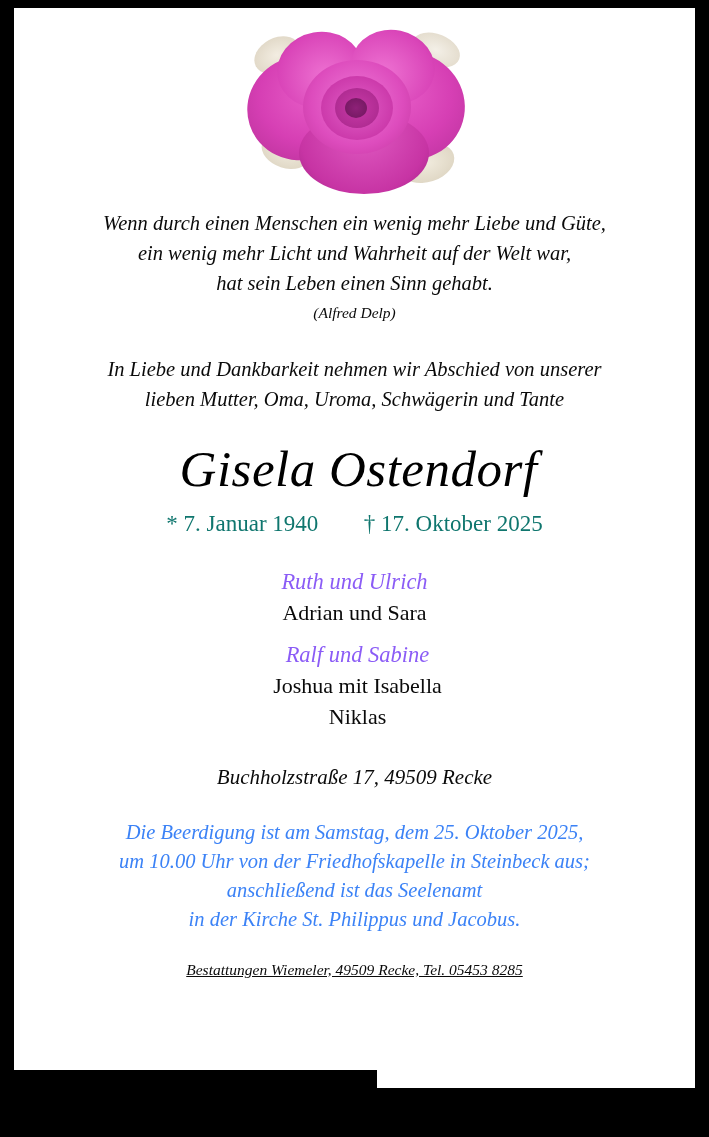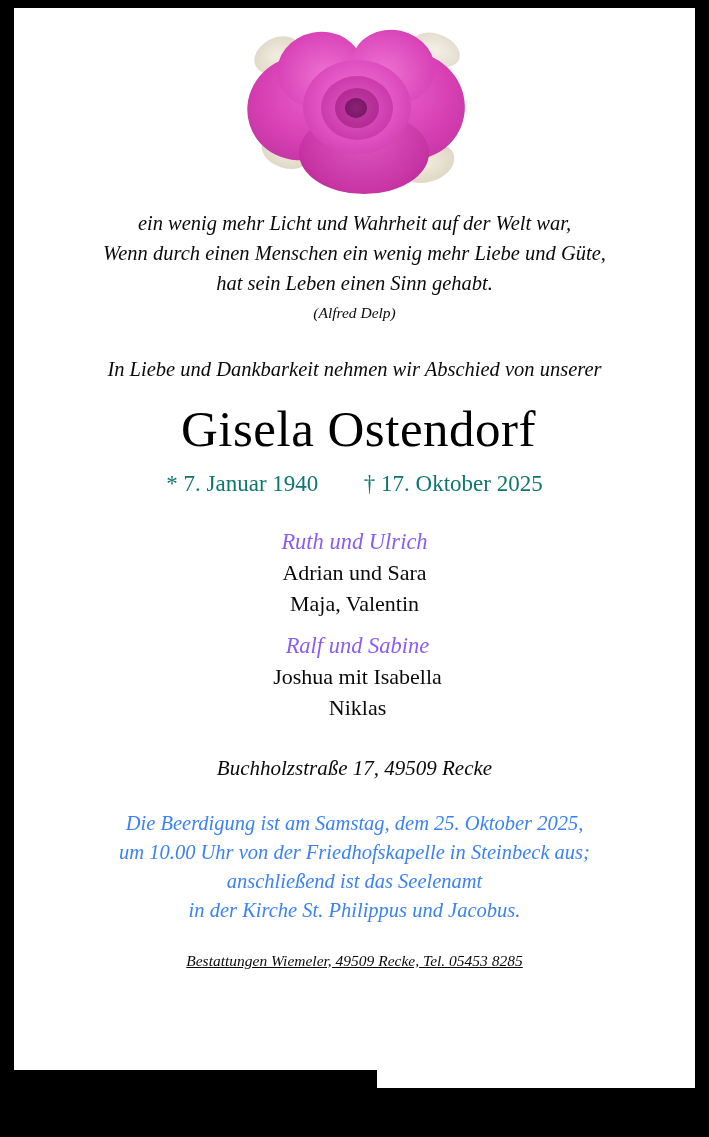--- a/index.html
+++ b/index.html
@@ -141,22 +141,23 @@
     line-height: 30px;
     color: #0a0a0a;
     margin-top: 28px;
     width: 660px;
     margin-left: auto;
     margin-right: auto;
   }
   .name {
     font-size: 51px;
     line-height: 62px;
+    font-style: italic;
     color: #000000;
-    margin-top: 14px;
+    margin-top: 24px;
     letter-spacing: 0.5px;
     padding-left: 8px;
   }
   .maiden {
     font-size: 21px;
     line-height: 28px;
     color: #0a0a0a;
     margin-top: 2px;
   }
   .dates {
@@ -250,41 +251,41 @@
           <div class="petal p-top-r"></div>
           <div class="petal p-bottom"></div>
           <div class="petal p-mid"></div>
           <div class="petal p-core1"></div>
           <div class="petal p-core2"></div>
           <div class="petal p-core3"></div>
         </div>
       </div>
 
       <div class="verse">
+        <div>Wenn durch einen Menschen ein wenig mehr Liebe und Güte,</div>
         <div>ein wenig mehr Licht und Wahrheit auf der Welt war,</div>
-        <div>Wenn durch einen Menschen ein wenig mehr Liebe und Güte,</div>
         <div>hat sein Leben einen Sinn gehabt.</div>
       </div>
       <div class="author">(Alfred Delp)</div>
 
       <div class="intro">
         <div>In Liebe und Dankbarkeit nehmen wir Abschied von unserer</div>
+        <div>lieben Mutter, Oma, Uroma, Schwägerin und Tante</div>
       </div>
 
       <div class="name">Gisela Ostendorf</div>
       <div class="dates">
         <span>* 7. Januar 1940</span>
         <span class="sep"></span>
         <span>† 17. Oktober 2025</span>
       </div>
 
       <div class="family">
         <div class="fam-head">Ruth und Ulrich</div>
         <div class="fam-line">Adrian und Sara</div>
-        <div class="fam-line">Maja, Valentin</div>
 
         <div class="fam-group2">
           <div class="fam-head">Ralf und Sabine</div>
           <div class="fam-line">Joshua mit Isabella</div>
           <div class="fam-line">Niklas</div>
         </div>
       </div>
 
       <div class="address">Buchholzstraße 17, 49509 Recke</div>
 

